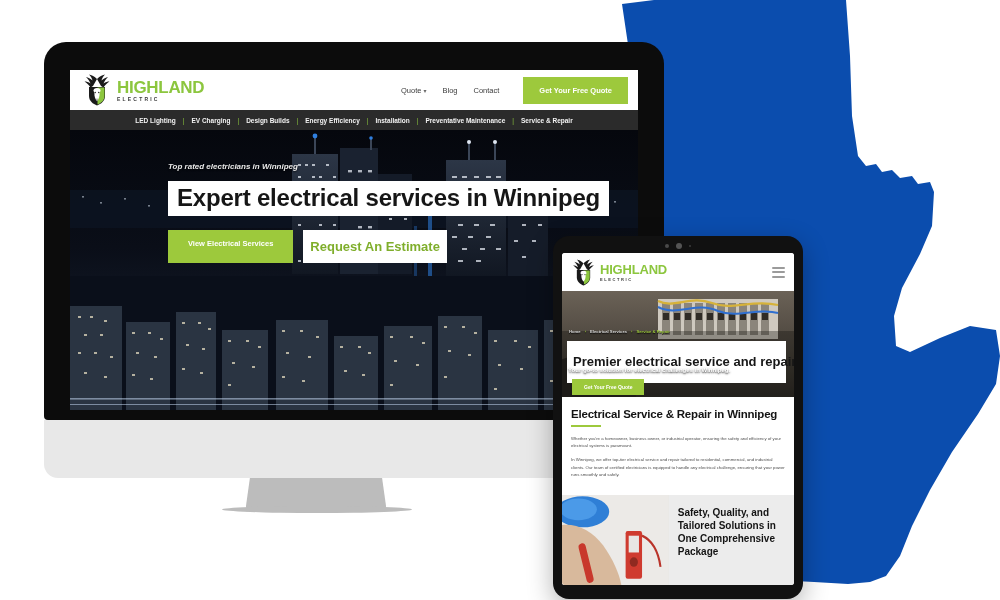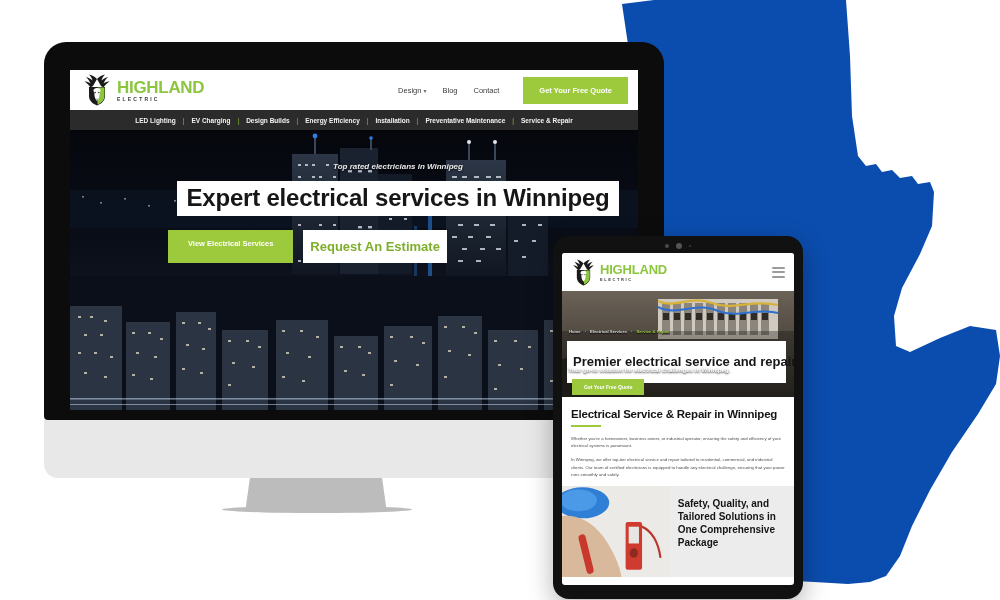--- a/index.html
+++ b/index.html
@@ -74,21 +74,21 @@
   .service-strip {
     height: 20px; background: #2b2b2b;
     display: flex; align-items: center; justify-content: center; gap: 0;
   }
   .service-strip span { font-size: 6.5px; color: #f2f2f2; font-weight: 600; white-space: nowrap; }
   .service-sep { color: #8CC63E !important; margin: 0 7px; font-weight: 400 !important; }
 
   
   .hero { position: relative; height: 280px; overflow: hidden; background: #06080f; }
   .hero-sky { position: absolute; inset: 0; }
-  .hero-content { position: absolute; left: 98px; top: 32px; right: 10px; text-align: center; }
+  .hero-content { position: absolute; left: 98px; top: 32px; right: 10px; }
   .hero-eyebrow {
     font-size: 8px; font-style: italic; font-weight: 600; color: #e9e9e9;
     margin-bottom: 10px; text-shadow: 0 1px 2px rgba(0,0,0,.8);
   }
   .hero-h1-line {
     display: inline-block; background: #ffffff; color: #161616;
     font-family: "Liberation Sans Narrow", "Liberation Sans", sans-serif;
     font-weight: 800; font-size: 24px; line-height: 1.34;
     padding: 1px 9px 2px 9px; letter-spacing: -0.2px; white-space: nowrap;
   }
@@ -159,21 +159,21 @@
     position: absolute; left: 6px; top: 76px; right: 8px; z-index: 2;
     font-size: 6px; font-weight: 700; color: #fff;
     text-shadow: 0 1px 2px rgba(0,0,0,.9); white-space: nowrap;
   }
   .t-hero-btn {
     position: absolute; left: 10px; top: 88px; z-index: 2;
     background: #9DC93C; color: #fff; font-size: 5px; font-weight: 700;
     padding: 5px 12px;
   }
 
-  .t-section { background: #fff; padding: 11px 9px 1px 9px; }
+  .t-section { background: #fff; padding: 11px 9px 10px 9px; }
   .t-h2 {
     font-family: "Liberation Sans Narrow", "Liberation Sans", sans-serif;
     font-weight: 800; font-size: 11.5px; color: #141414; letter-spacing: -0.2px;
   }
   .t-rule { width: 30px; height: 1.6px; background: #9DC93C; margin: 5px 0 8px 0; }
   .t-p { font-size: 4.3px; color: #4c4c4c; line-height: 1.78; margin-bottom: 6px; }
 
   .t-card { display: flex; background: #ececec; height: 91px; }
   .t-card-img { width: 46%; position: relative; overflow: hidden; background: #e6e6e6; }
   .t-card-body { flex: 1; padding: 11px 9px 0 9px; }
@@ -219,21 +219,21 @@
               <path d="M30 48 C29 50 29 52 30 54 C31 52 31 50 30 48 Z" fill="#1a1a1a"></path>
               <circle cx="26.5" cy="37" r="1.3" fill="#1a1a1a"></circle>
               <circle cx="33.5" cy="37" r="1.3" fill="#1a1a1a"></circle>
             </svg>
             <div class="logo-text">
               <div class="logo-name">HIGHLAND</div>
               <div class="logo-sub">ELECTRIC</div>
             </div>
           </div>
           <div class="top-nav">
-            <a><span>Design</span><span class="caret">▾</span></a>
+            <a><span>Quote</span><span class="caret">▾</span></a>
             <a>Blog</a>
             <a>Contact</a>
             <div class="quote-btn">Get Your Free Quote</div>
           </div>
         </div>
 
         <div class="service-strip">
           <span>LED Lighting</span>
           <span class="service-sep">|</span>
           <span>EV Charging</span>

